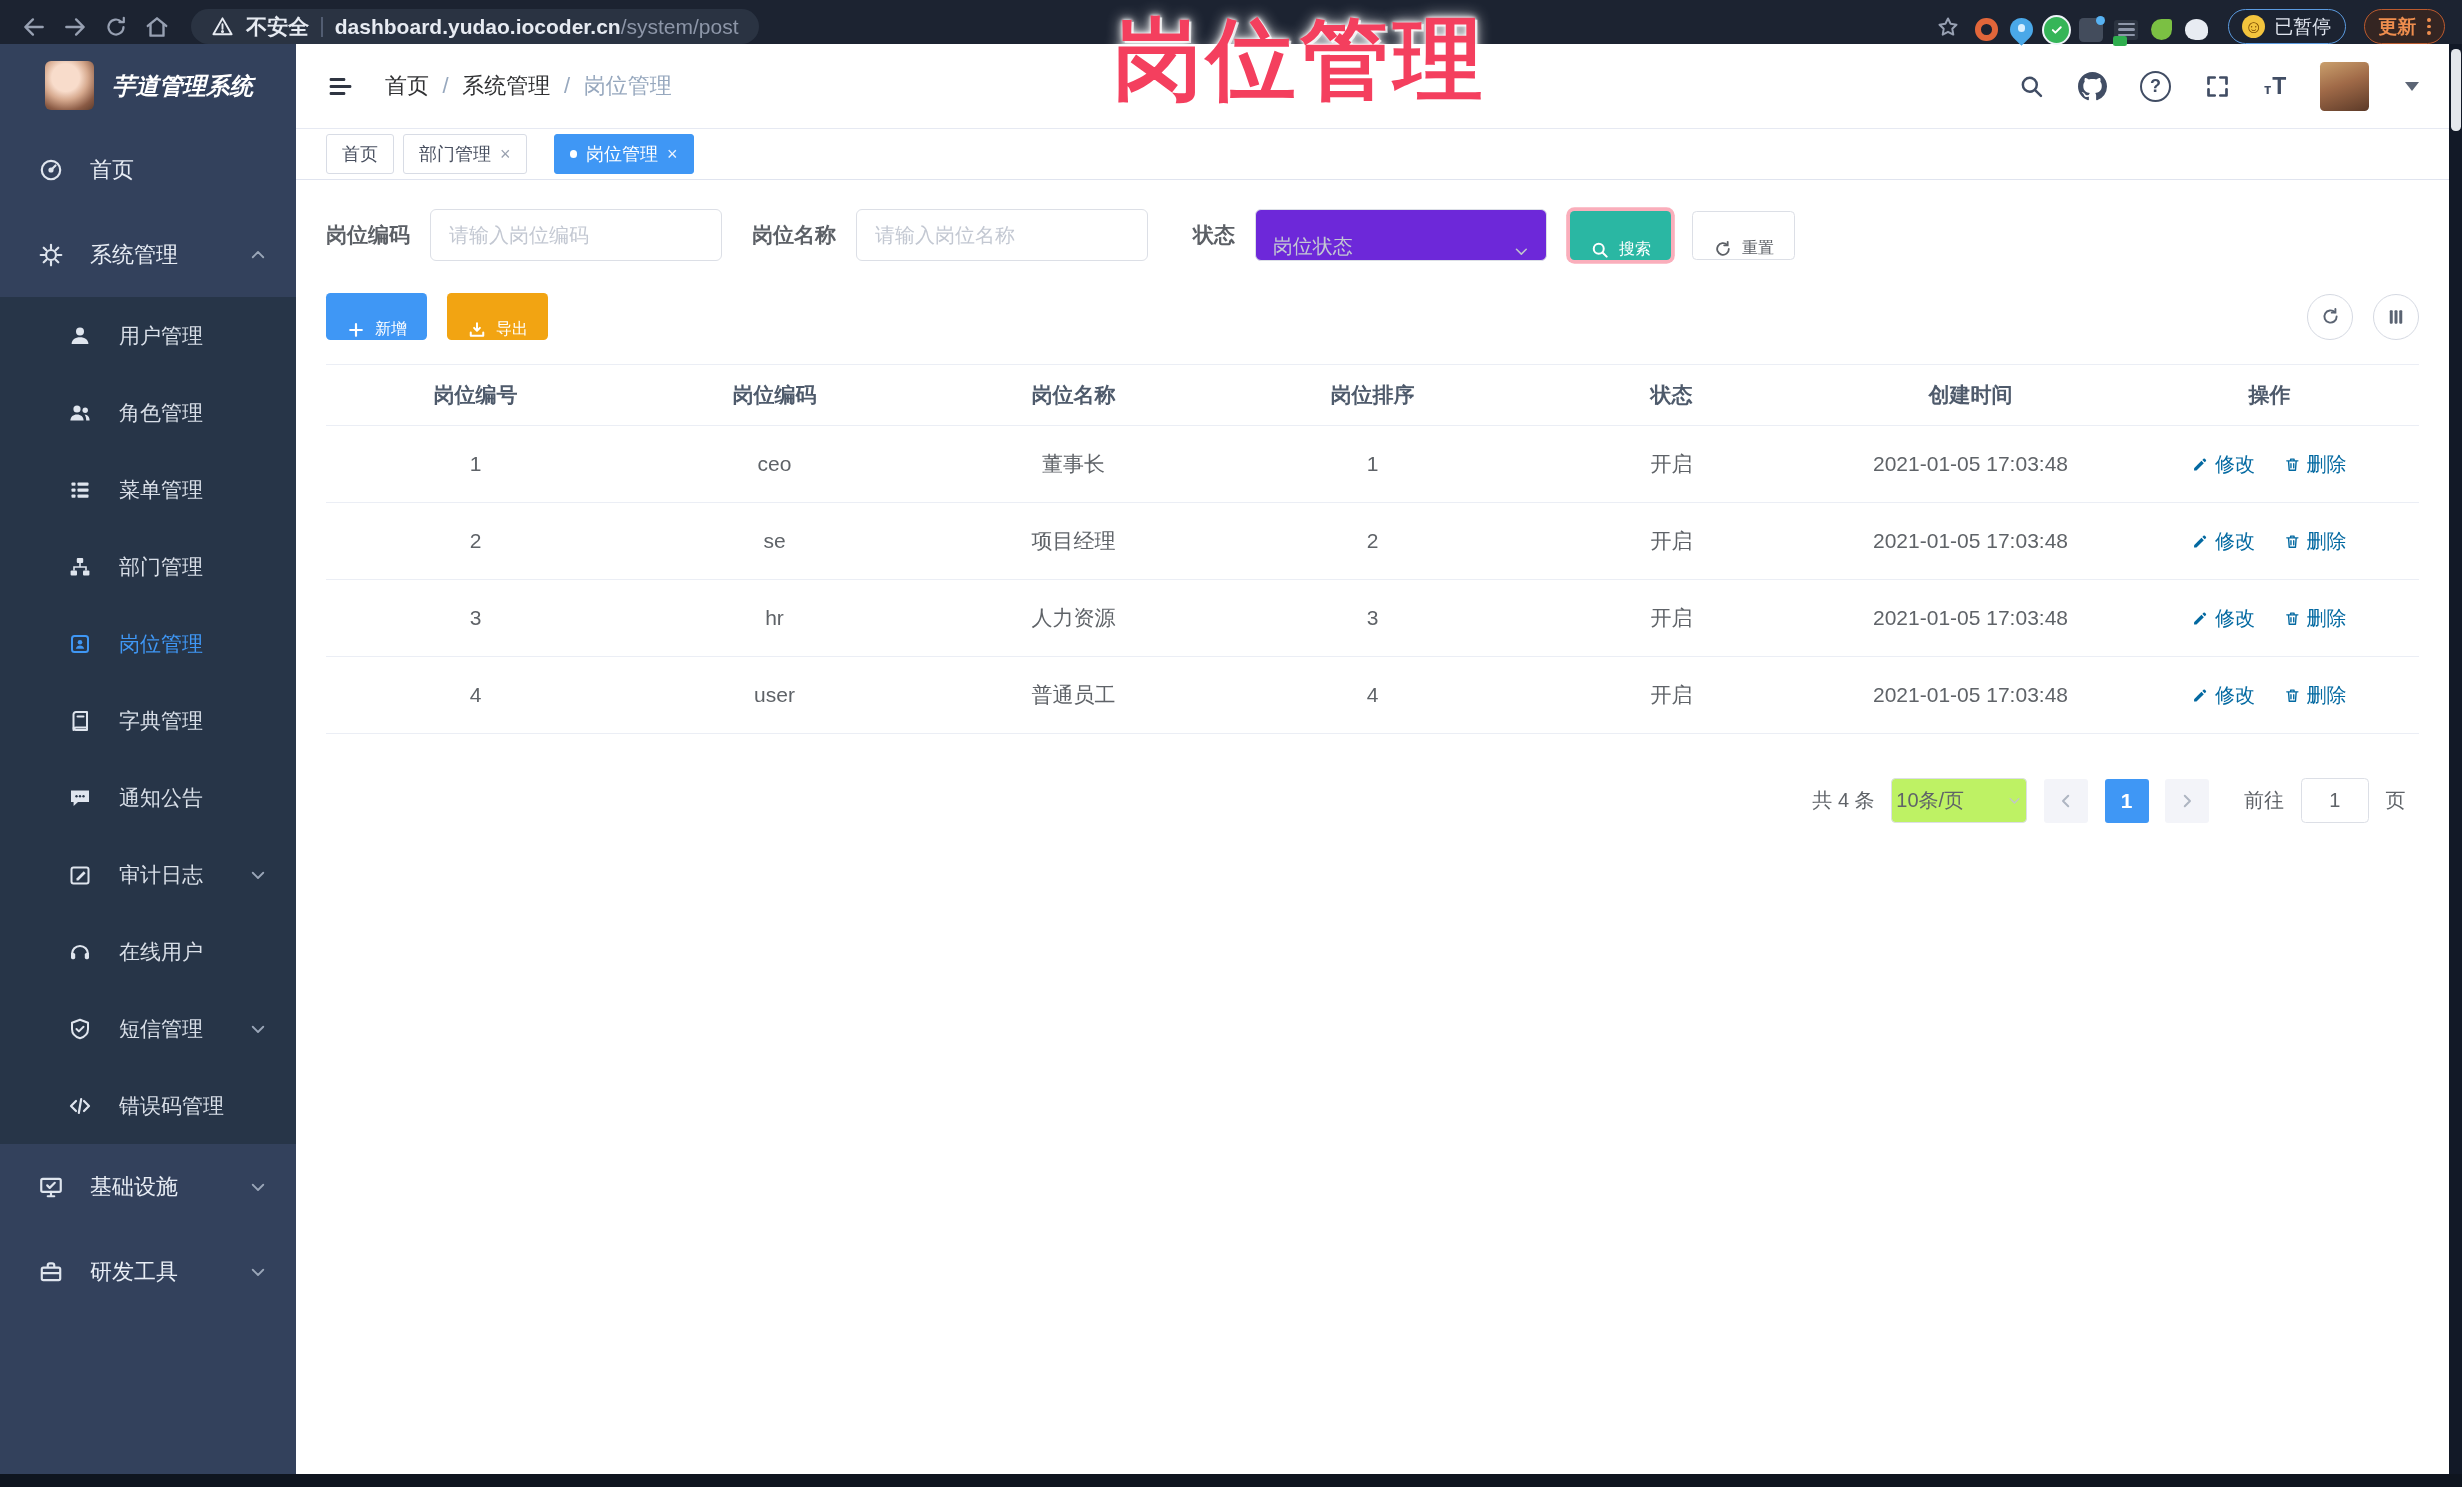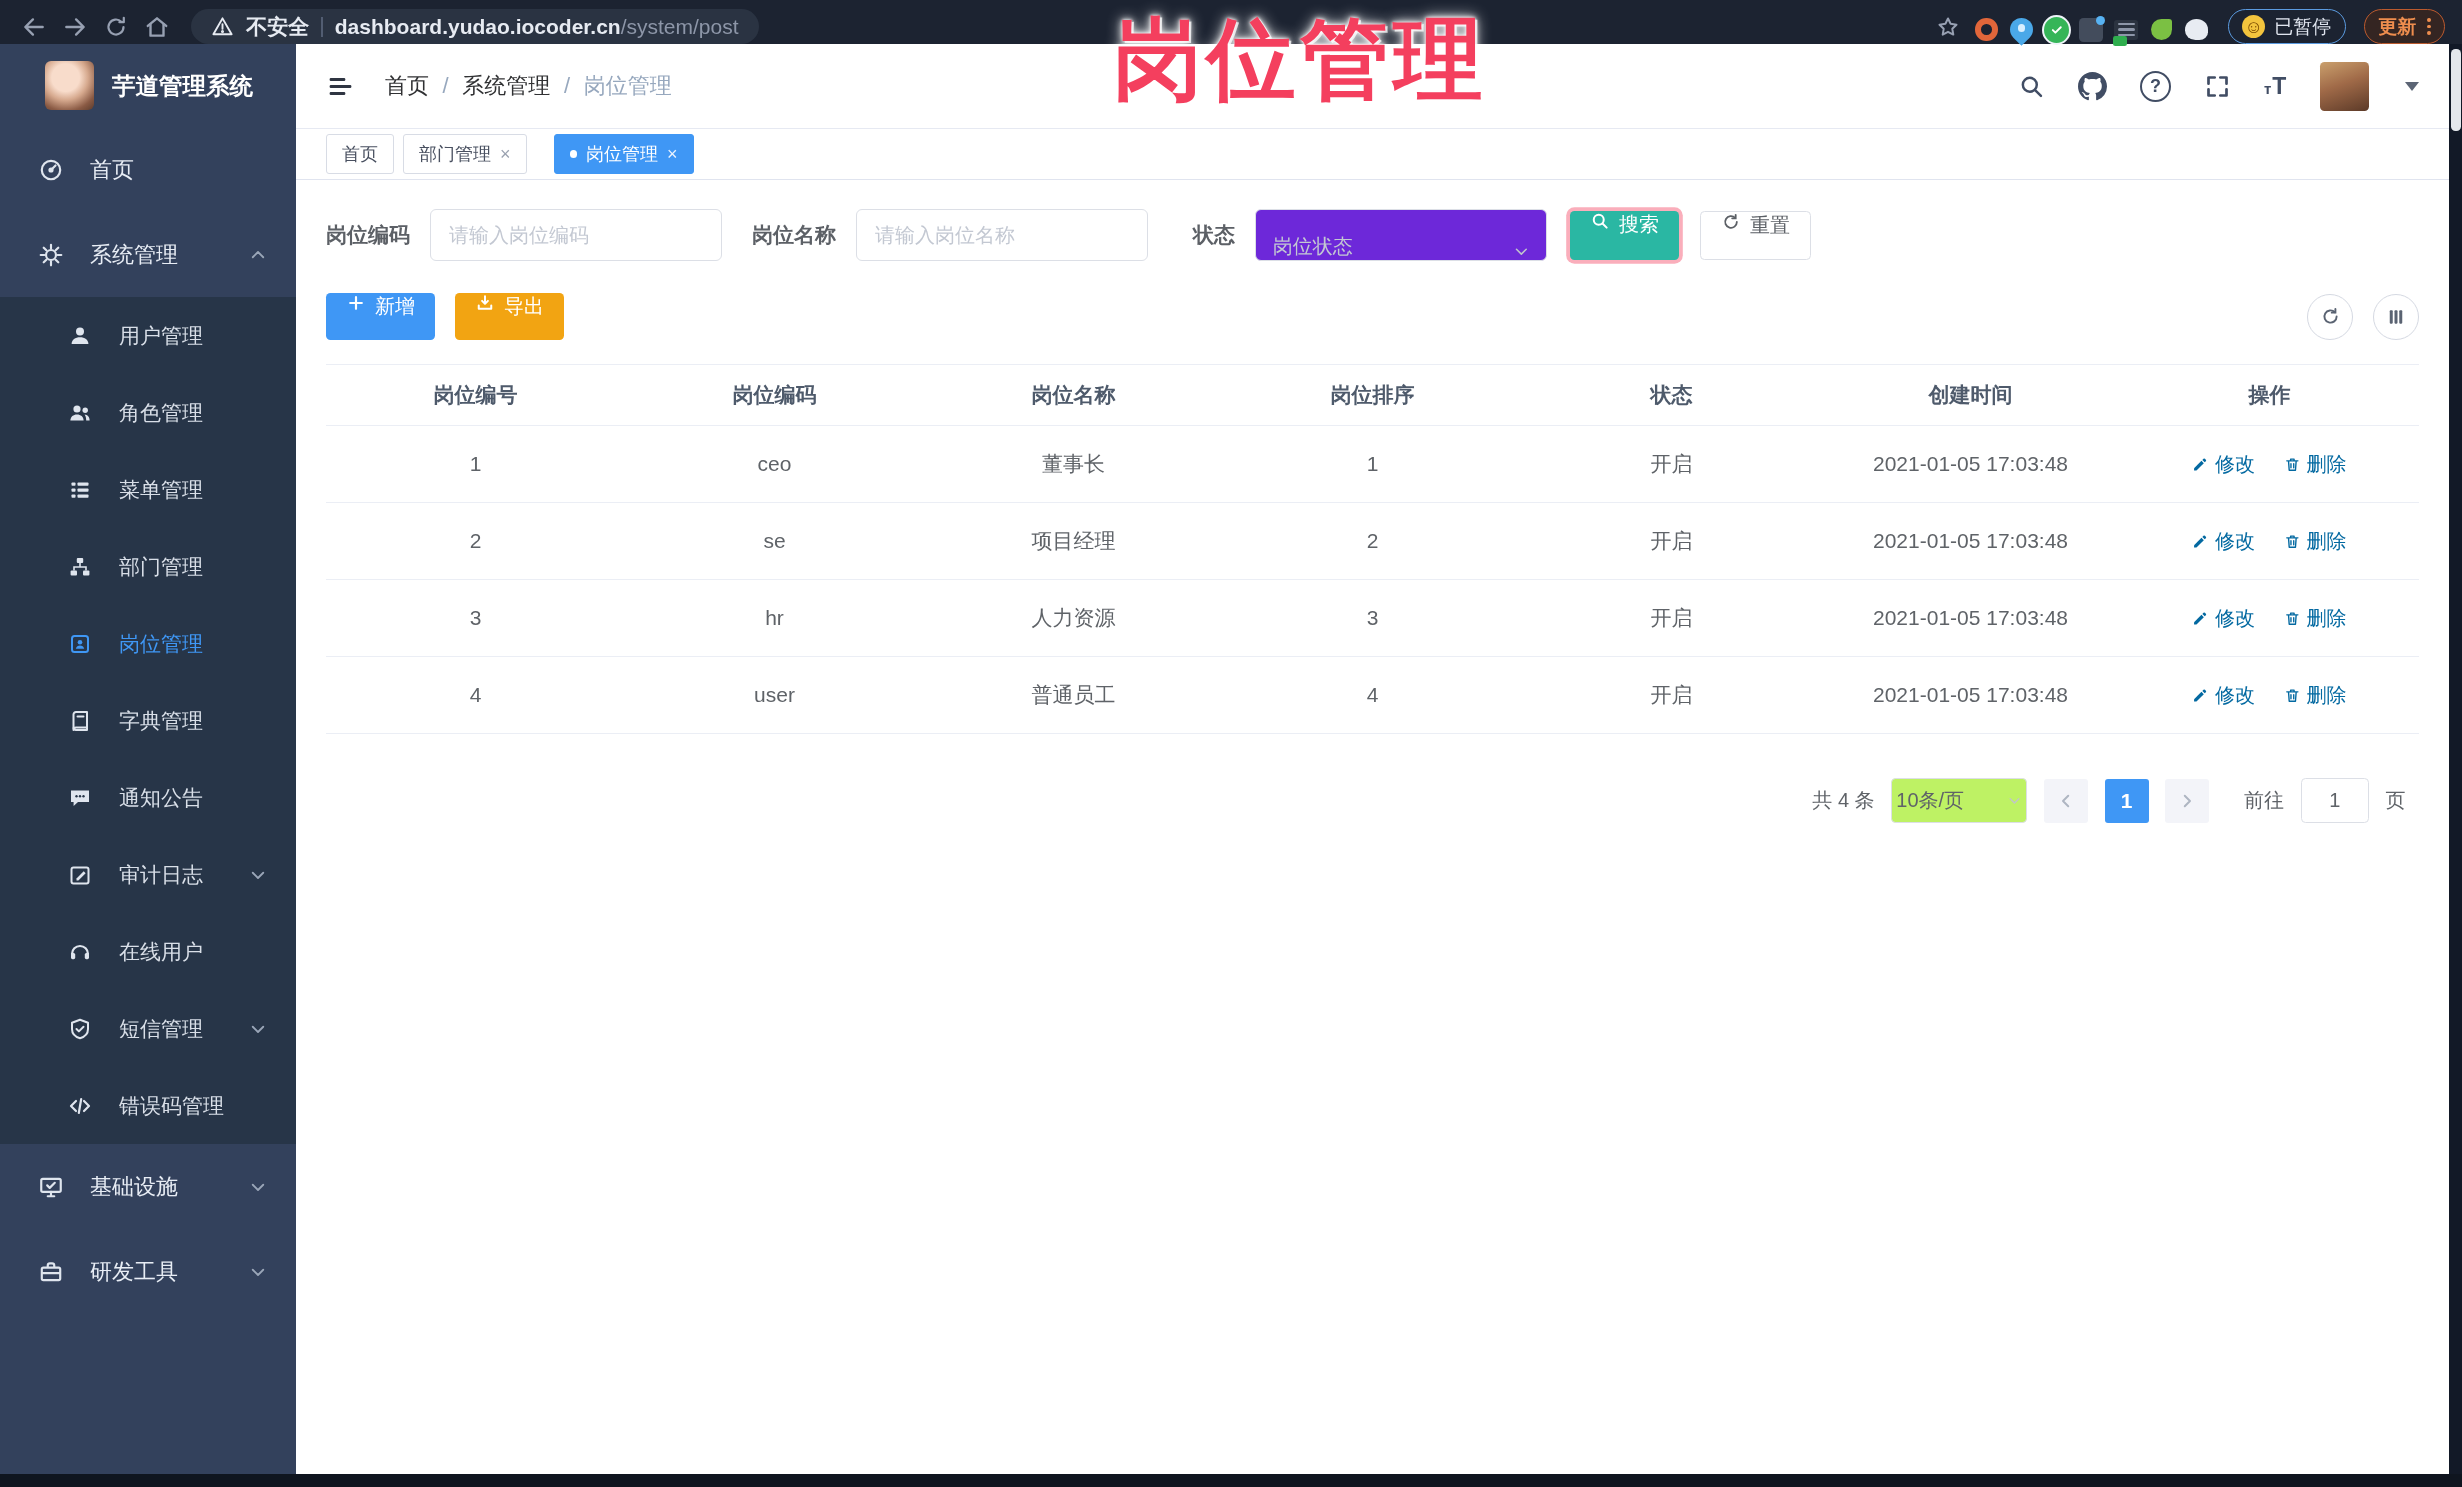--- a/index.html
+++ b/index.html
@@ -36,21 +36,21 @@
   .kebab{display:flex;flex-direction:column;gap:3px;}
   .kebab i{width:3.8px;height:3.8px;border-radius:50%;background:#ee8d4e;}
 
   
   .annotation-title{position:absolute;left:1113px;top:0px;z-index:60;font-size:89px;font-weight:800;
                     color:#f43f5e;letter-spacing:4.5px;white-space:nowrap;
                     text-shadow:0 0 3px #fff,0 0 7.6px #fff,0 0 15px rgba(255,255,255,.95),2.3px 2.3px 0 rgba(255,255,255,.75);}
 
   
   .sidebar{position:absolute;left:0;top:44px;width:296px;bottom:13.6px;background:#33415c;overflow:hidden;z-index:2;}
-  .logo-row{height:83px;display:flex;align-items:center;gap:18px;padding-left:45px;}
+  .logo-row{height:83px;display:flex;align-items:center;gap:18px;padding-left:45px;font-style:italic;}
   .logo{width:49px;height:49px;border-radius:6px;flex:0 0 auto;
         background:radial-gradient(circle at 42% 34%,#f8dccb 0 32%,#d6a98e 52%,#8a5a44 78%,#5b3b2c);}
   .app-title{font-size:23.5px;font-weight:700;color:#ffffff;white-space:nowrap;}
   .mi{height:85px;display:flex;align-items:center;gap:23px;padding-left:35px;font-size:22px;color:#e8edf5;position:relative;cursor:pointer;}
   .mi .ic{width:32px;display:flex;justify-content:center;color:#dfe5ee;flex:0 0 auto;}
   .mi .chev{position:absolute;right:29px;color:#9aa6b8;}
   .submenu{background:#273548;}
   .submenu .mi{height:77px;padding-left:64px;font-size:21px;color:#d9dfe8;}
   .mi.active{color:#3f97f5;}
   .mi.active .ic{color:#3f97f5;}
@@ -81,21 +81,21 @@
   .content{padding:29px 30px 0;}
   .filter-row{display:flex;align-items:center;}
   .f-label{font-size:21px;font-weight:700;color:#5c6066;margin-right:20px;white-space:nowrap;}
   .f-input{width:292px;height:52px;border:0.8px solid #dcdfe6;border-radius:6px;padding:0 18px;font-size:20px;color:#333;
            box-sizing:border-box;outline:none;font-family:inherit;}
   .f-input::placeholder{color:#c3c8d2;}
   .ml40{margin-left:30px;} .ml60{margin-left:45px;}
   .f-select{width:292px;height:52px;border:0.8px solid #dcdfe6;border-radius:6px;display:flex;align-items:flex-end;
             justify-content:space-between;padding:0 16.7px;box-sizing:border-box;color:#c3c8d2;font-size:20px;background:#6d28d9;}
   .f-select .sel-chev{color:#c0c4cc;}
-  .btn{display:inline-flex;align-items:flex-start;gap:9px;height:49px;padding:0 20px;border-radius:4.5px;font-size:20px;
+  .btn{display:inline-flex;align-items:flex-end;gap:9px;height:49px;padding:0 20px;border-radius:4.5px;font-size:16px;
        border:none;cursor:pointer;font-family:inherit;}
   .btn-search{background:#2ab7a3;color:#fff;margin-left:23px;box-shadow:0 0 0 3.8px rgba(244,63,94,.42);}
   .btn-reset{background:#fff;border:0.8px solid #dcdfe6;color:#5c6066;margin-left:21px;}
 
   .toolbar-row{display:flex;align-items:center;margin-top:32px;}
   .btn-add{background:#3f97f5;color:#fff;height:47px;}
   .btn-export{background:#f2a412;color:#fff;height:47px;margin-left:20px;}
   .t-spacer{flex:1;}
   .circle-btn{width:44px;height:44px;border:0.8px solid #d5d9e2;border-radius:50%;display:flex;align-items:center;
               justify-content:center;color:#5a6372;margin-left:20px;background:#fff;cursor:pointer;}

